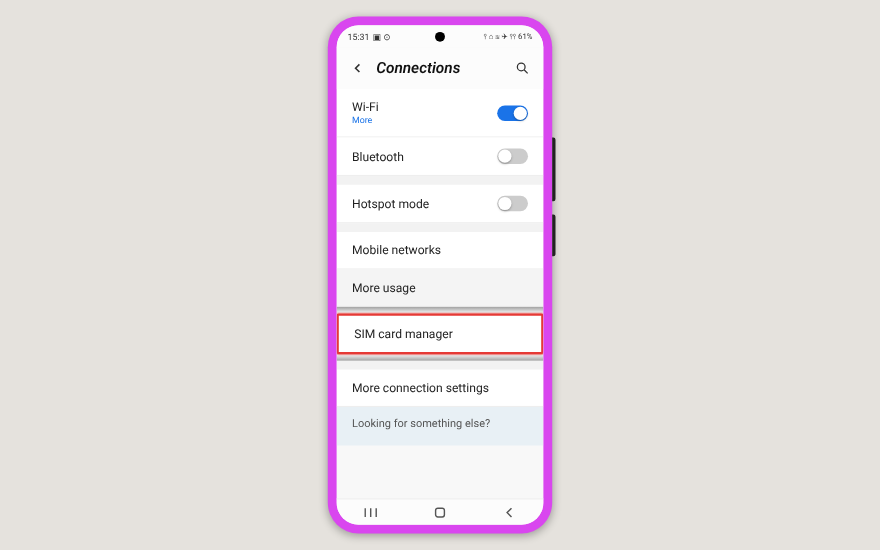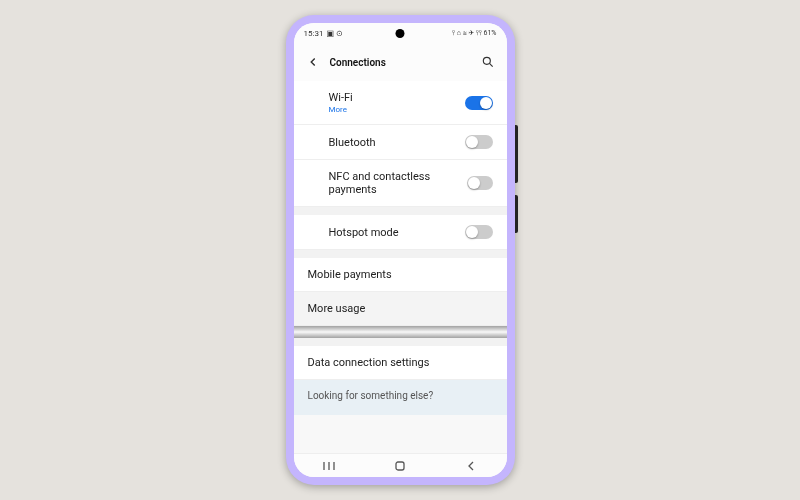--- a/index.html
+++ b/index.html
@@ -6,23 +6,23 @@
   body {
     background: #e5e2dd;
     width: 800px;
     height: 500px;
     display: flex;
     align-items: center;
     justify-content: center;
     font-family: -apple-system, Roboto, "Segoe UI", Arial, sans-serif;
   }
   .phone {
-    width: 229px;
+    width: 204px;
     height: 470px;
-    background: #c4b5fd;
+    background: #d946ef;
     border-radius: 28px;
     padding: 8px;
     position: relative;
     box-shadow: 0 2px 8px rgba(0,0,0,0.3);
   }
   .side-btn {
     position: absolute;
     right: -3px;
     width: 3px;
     background: #222;
@@ -65,34 +65,34 @@
   .status-right { font-size: 7px; }
   .header {
     height: 38px;
     display: flex;
     align-items: center;
     padding: 0 12px;
     background: #fcfcfc;
     gap: 10px;
   }
   .back-icon { width: 14px; height: 14px; cursor: pointer; }
-  .header-title { font-size: 10px; font-weight: 600; color: #111; flex: 1; }
+  .header-title { font-size: 14px; font-weight: 600; color: #111; flex: 1; font-style: italic; }
   .search-icon { width: 14px; height: 14px; cursor: pointer; }
   .content { flex: 1; overflow: hidden; }
   .row {
     background: #fff;
     padding: 10px 14px;
     border-bottom: 1px solid #eee;
     display: flex;
     align-items: center;
     justify-content: space-between;
     cursor: pointer;
     min-height: 34px;
   }
-  .row .labels { display: flex; flex-direction: column; gap: 1px; margin-left: 21px; }
+  .row .labels { display: flex; flex-direction: column; gap: 1px; }
   .row .title { font-size: 11px; color: #222; }
   .row .sub { font-size: 8px; color: #1a73e8; }
   .gap { height: 8px; background: #f2f2f2; }
   .toggle {
     width: 28px;
     height: 14px;
     border-radius: 8px;
     position: relative;
     background: #ccc;
   }
@@ -182,58 +182,53 @@
 
       <div class="row">
         <div class="labels">
             <span class="title">Bluetooth</span>
           </div>
         <div class="toggle">
             <div class="knob"></div>
           </div>
       </div>
 
+
+      <div class="gap"></div>
+
       <div class="row">
         <div class="labels">
-            <span class="title">NFC and contactless payments</span>
+            <span class="title">Hotspot mode</span>
           </div>
         <div class="toggle">
             <div class="knob"></div>
           </div>
       </div>
 
       <div class="gap"></div>
 
       <div class="row">
-        <div class="labels">
-            <span class="title">Hotspot mode</span>
-          </div>
-        <div class="toggle">
-            <div class="knob"></div>
-          </div>
-      </div>
-
-      <div class="gap"></div>
-
-      <div class="row">
-        <span class="title">Mobile payments</span>
+        <span class="title">Mobile networks</span>
       </div>
 
       <div class="row" style="background:#f4f4f4;">
         <span class="title">More usage</span>
       </div>
 
       <div class="shadow-top"></div>
+      <div class="row highlighted">
+        <span class="title">SIM card manager</span>
+      </div>
       <div class="shadow-bottom"></div>
 
 
       <div class="gap"></div>
 
       <div class="row">
-        <span class="title">Data connection settings</span>
+        <span class="title">More connection settings</span>
       </div>
 
       <div class="footer-section">
         <div class="q">Looking for something else?</div>
 
       </div>
     </div>
 
     <div class="nav-bar">
       <div class="nav-btn">

